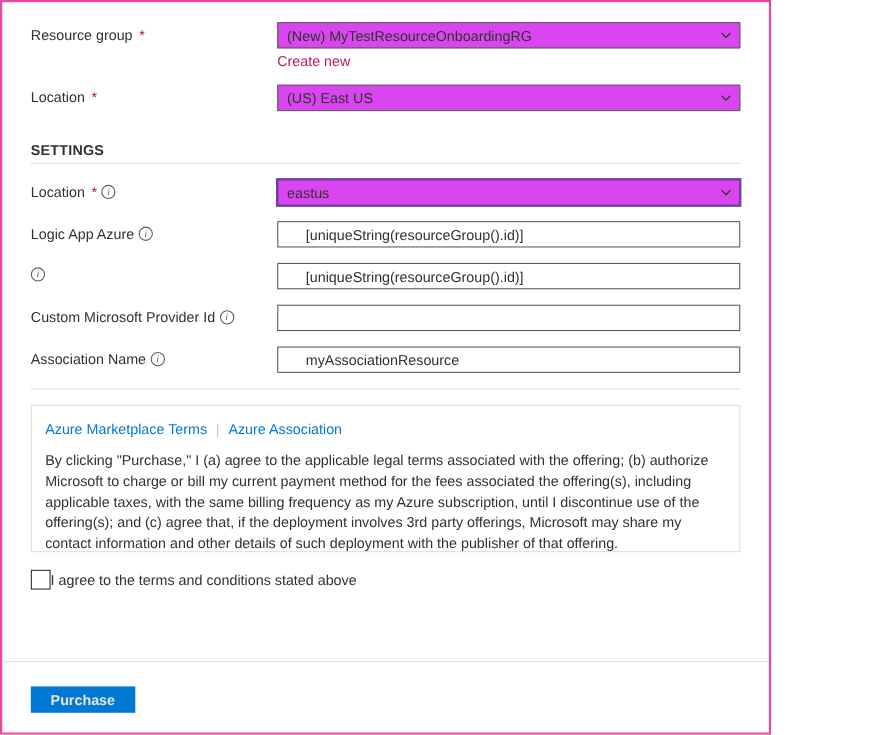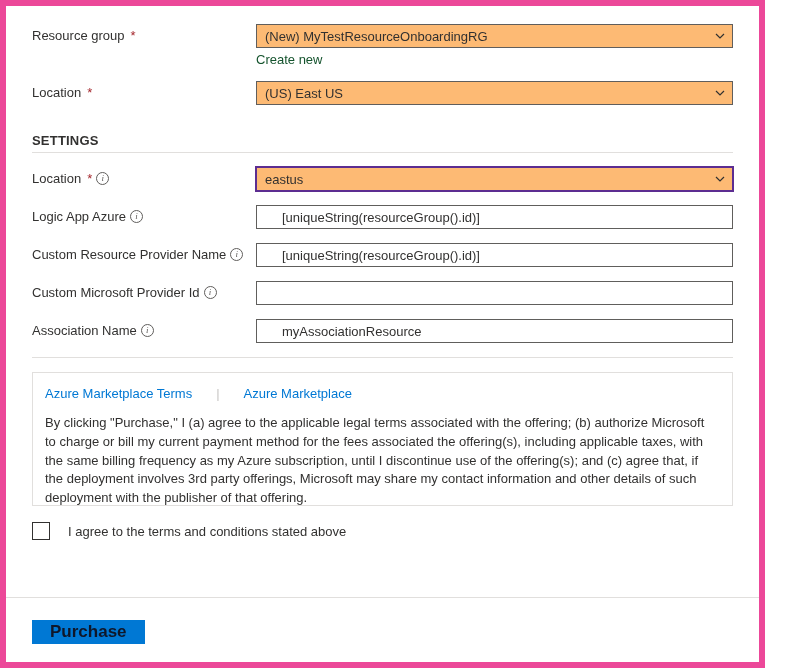--- a/index.html
+++ b/index.html
@@ -4,22 +4,22 @@
 <style>
   * { box-sizing: border-box; }
   body {
     margin: 0;
     font-family: "Segoe UI", -apple-system, BlinkMacSystemFont, sans-serif;
     font-size: 13px;
     color: #323130;
     background: #fff;
   }
   .panel {
-    border: 6px solid #ec4899;
-    width: 765px;
+    border: 2px solid #ec4899;
+    width: 701px;
     min-height: 668px;
     padding: 18px 26px 18px 26px;
     position: relative;
   }
   .form-row {
     display: flex;
     align-items: flex-start;
     margin-bottom: 14px;
   }
   .form-label-col {
@@ -47,21 +47,21 @@
     color: #605e5c;
     font-style: italic;
     font-family: Georgia, serif;
     cursor: default;
   }
   .select-box {
     position: relative;
     width: 100%;
     height: 24px;
     border: 1px solid #605e5c;
-    background: #fdba74;
+    background: #d946ef;
     display: flex;
     align-items: center;
     padding: 0 24px 0 8px;
     font-size: 13px;
     cursor: pointer;
   }
   .select-box.focused {
     border: 1px solid #5c2d91;
     outline: 1px solid #5c2d91;
   }
@@ -75,21 +75,21 @@
   .text-input {
     width: 100%;
     height: 24px;
     border: 1px solid #605e5c;
     padding: 0 25px;
     font-size: 13px;
     font-family: inherit;
     color: #323130;
   }
   .link {
-    color: #14532d;
+    color: #be185d;
     cursor: pointer;
     font-size: 13px;
     display: inline-block;
     margin-top: 4px;
   }
   .section-heading {
     font-weight: 600;
     font-size: 13px;
     letter-spacing: 0.2px;
     margin-top: 28px;
@@ -111,34 +111,34 @@
     height: 132px;
     overflow-y: auto;
     line-height: 1.45;
     font-size: 13px;
     color: #323130;
   }
   .terms-links {
     margin-bottom: 10px;
     display: flex;
     align-items: center;
-    gap: 24px;
+    gap: 8px;
   }
   .terms-links .sep {
     color: #c8c6c4;
   }
   .terms-links a {
     color: #0078d4;
     text-decoration: none;
     cursor: pointer;
   }
   .agree-row {
     display: flex;
     align-items: center;
-    gap: 18px;
+    gap: 0;
     margin-top: 16px;
     margin-bottom: 26px;
   }
   .checkbox {
     width: 18px;
     height: 18px;
     border: 1px solid #323130;
     background: #fff;
     cursor: pointer;
     flex-shrink: 0;
@@ -148,25 +148,25 @@
     left: 0; right: 0;
     bottom: 58px;
     border: none;
     border-top: 1px solid #e1dfdd;
   }
   .purchase-btn {
     position: absolute;
     left: 26px;
     bottom: 18px;
     background: #0078d4;
-    color: #0f172a;
+    color: #e5e5e5;
     border: none;
     height: 24px;
     padding: 0 18px;
-    font-size: 17px;
+    font-size: 13px;
     font-weight: 600;
     font-family: inherit;
     cursor: pointer;
   }
   
   .terms-scroll::-webkit-scrollbar { width: 16px; }
   .terms-scroll::-webkit-scrollbar-track { background: #f3f2f1; }
   .terms-scroll::-webkit-scrollbar-thumb { background: #c8c6c4; }
 </style>
 </head>
@@ -235,21 +235,20 @@
       <span>Logic App Azure</span>
       <span class="info-icon">i</span>
     </div>
     <div class="form-field-col">
       <input class="text-input" type="text" value="[uniqueString(resourceGroup().id)]" style="">
     </div>
   </div>
 
   <div class="form-row">
     <div class="form-label-col">
-      <span>Custom Resource Provider Name</span>
       <span class="info-icon">i</span>
     </div>
     <div class="form-field-col">
       <input class="text-input" type="text" value="[uniqueString(resourceGroup().id)]" style="">
     </div>
   </div>
 
   <div class="form-row">
     <div class="form-label-col">
       <span>Custom Microsoft Provider Id</span>
@@ -270,21 +269,21 @@
     </div>
   </div>
 
   <hr class="section-rule">
 
   <div class="terms-box">
     <div class="terms-scroll">
       <div class="terms-links">
         <a>Azure Marketplace Terms</a>
         <span class="sep">|</span>
-        <a>Azure Marketplace</a>
+        <a>Azure Association</a>
       </div>
       <div>By clicking "Purchase," I (a) agree to the applicable legal terms associated with the offering; (b) authorize Microsoft to charge or bill my current payment method for the fees associated the offering(s), including applicable taxes, with the same billing frequency as my Azure subscription, until I discontinue use of the offering(s); and (c) agree that, if the deployment involves 3rd party offerings, Microsoft may share my contact information and other details of such deployment with the publisher of that offering.</div>
     </div>
   </div>
 
   <div class="agree-row">
     <div class="checkbox"></div>
     <span>I agree to the terms and conditions stated above</span>
   </div>
 

